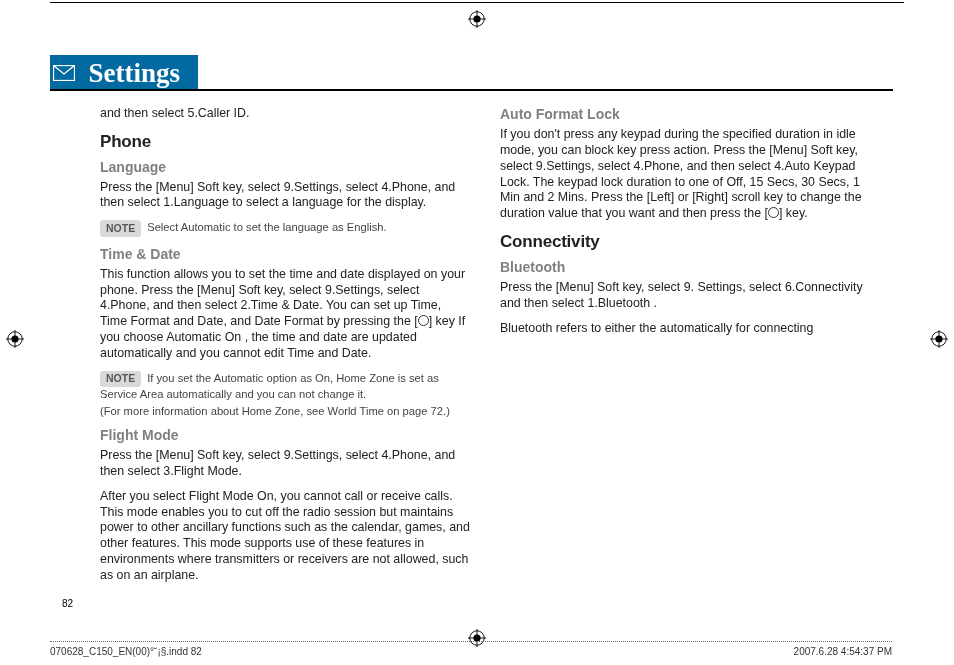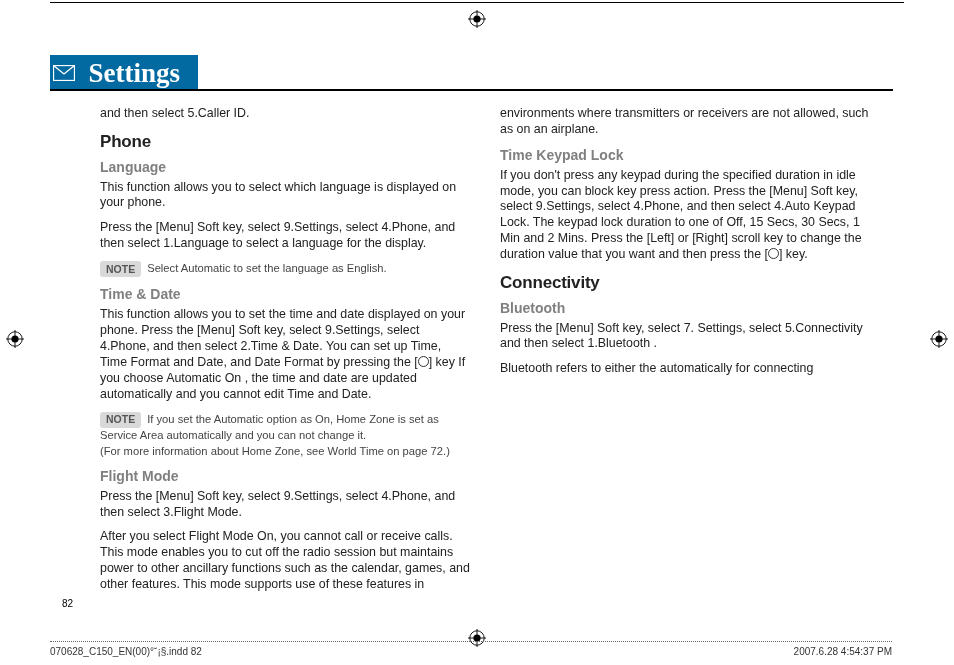--- a/index.html
+++ b/index.html
@@ -179,47 +179,46 @@
   </span>
 </div>
 
 <div class="content">
 
   <p class="p">and then select 5.Caller ID.</p>
 
   <div class="h-section">Phone</div>
 
   <div class="h-sub">Language</div>
-  <p class="p">This function allows you to select which language is displayed on your phone.</p>
   <p class="p">Press the [Menu] Soft key, select 9.Settings, select 4.Phone, and then select 1.Language to select a language for the display.</p>
   <div class="note-row">
     <span class="note-pill">NOTE</span><span class="note-text">Select Automatic to set the language as English.</span>
   </div>
 
   <div class="h-sub">Time &amp; Date</div>
   <p class="p">
     <span>This function allows you to set the time and date displayed on your phone. Press the [Menu] Soft key, select 9.Settings, select 4.Phone, and then select 2.Time &amp; Date. You can set up Time, Time Format and Date, and Date Format by pressing the [</span><span class="circle-key"></span><span>] key If you choose Automatic On , the time and date are updated automatically and you cannot edit Time and Date.</span>
   </p>
   <div class="note-row note-block">
     <span class="note-pill">NOTE</span><span class="note-text">If you set the Automatic option as On, Home Zone is set as Service Area automatically and you can not change it.</span>
     <span class="note-extra">(For more information about Home Zone, see World Time on page 72.)</span>
   </div>
 
   <div class="h-sub" style="margin-top:0;">Flight Mode</div>
   <p class="p">Press the [Menu] Soft key, select 9.Settings, select 4.Phone, and then select 3.Flight Mode.</p>
   <p class="p">After you select Flight Mode On, you cannot call or receive calls. This mode enables you to cut off the radio session but maintains power to other ancillary functions such as the calendar, games, and other features. This mode supports use of these features in environments where transmitters or receivers are not allowed, such as on an airplane.</p>
 
-  <div class="h-sub">Time Keypad Lock</div>
+  <div class="h-sub">Auto Format Lock</div>
   <p class="p">
     <span>If you don't press any keypad during the specified duration in idle mode, you can block key press action. Press the [Menu] Soft key, select 9.Settings, select 4.Phone, and then select 4.Auto Keypad Lock. The keypad lock duration to one of Off, 15 Secs, 30 Secs, 1 Min and 2 Mins. Press the [Left] or [Right] scroll key to change the duration value that you want and then press the [</span><span class="circle-key"></span><span>] key.</span>
   </p>
 
   <div class="h-section">Connectivity</div>
   <div class="h-sub">Bluetooth</div>
-  <p class="p">Press the [Menu] Soft key, select 7. Settings, select 5.Connectivity and then select 1.Bluetooth .</p>
+  <p class="p">Press the [Menu] Soft key, select 9. Settings, select 6.Connectivity and then select 1.Bluetooth .</p>
   <p class="p">Bluetooth refers to either the automatically for connecting</p>
 
 </div>
 
 <div class="page-num">82</div>
 
 <div class="footer">
   <span>070628_C150_EN(00)°˘¡§.indd   82</span>
   <span>2007.6.28   4:54:37 PM</span>
 </div>

